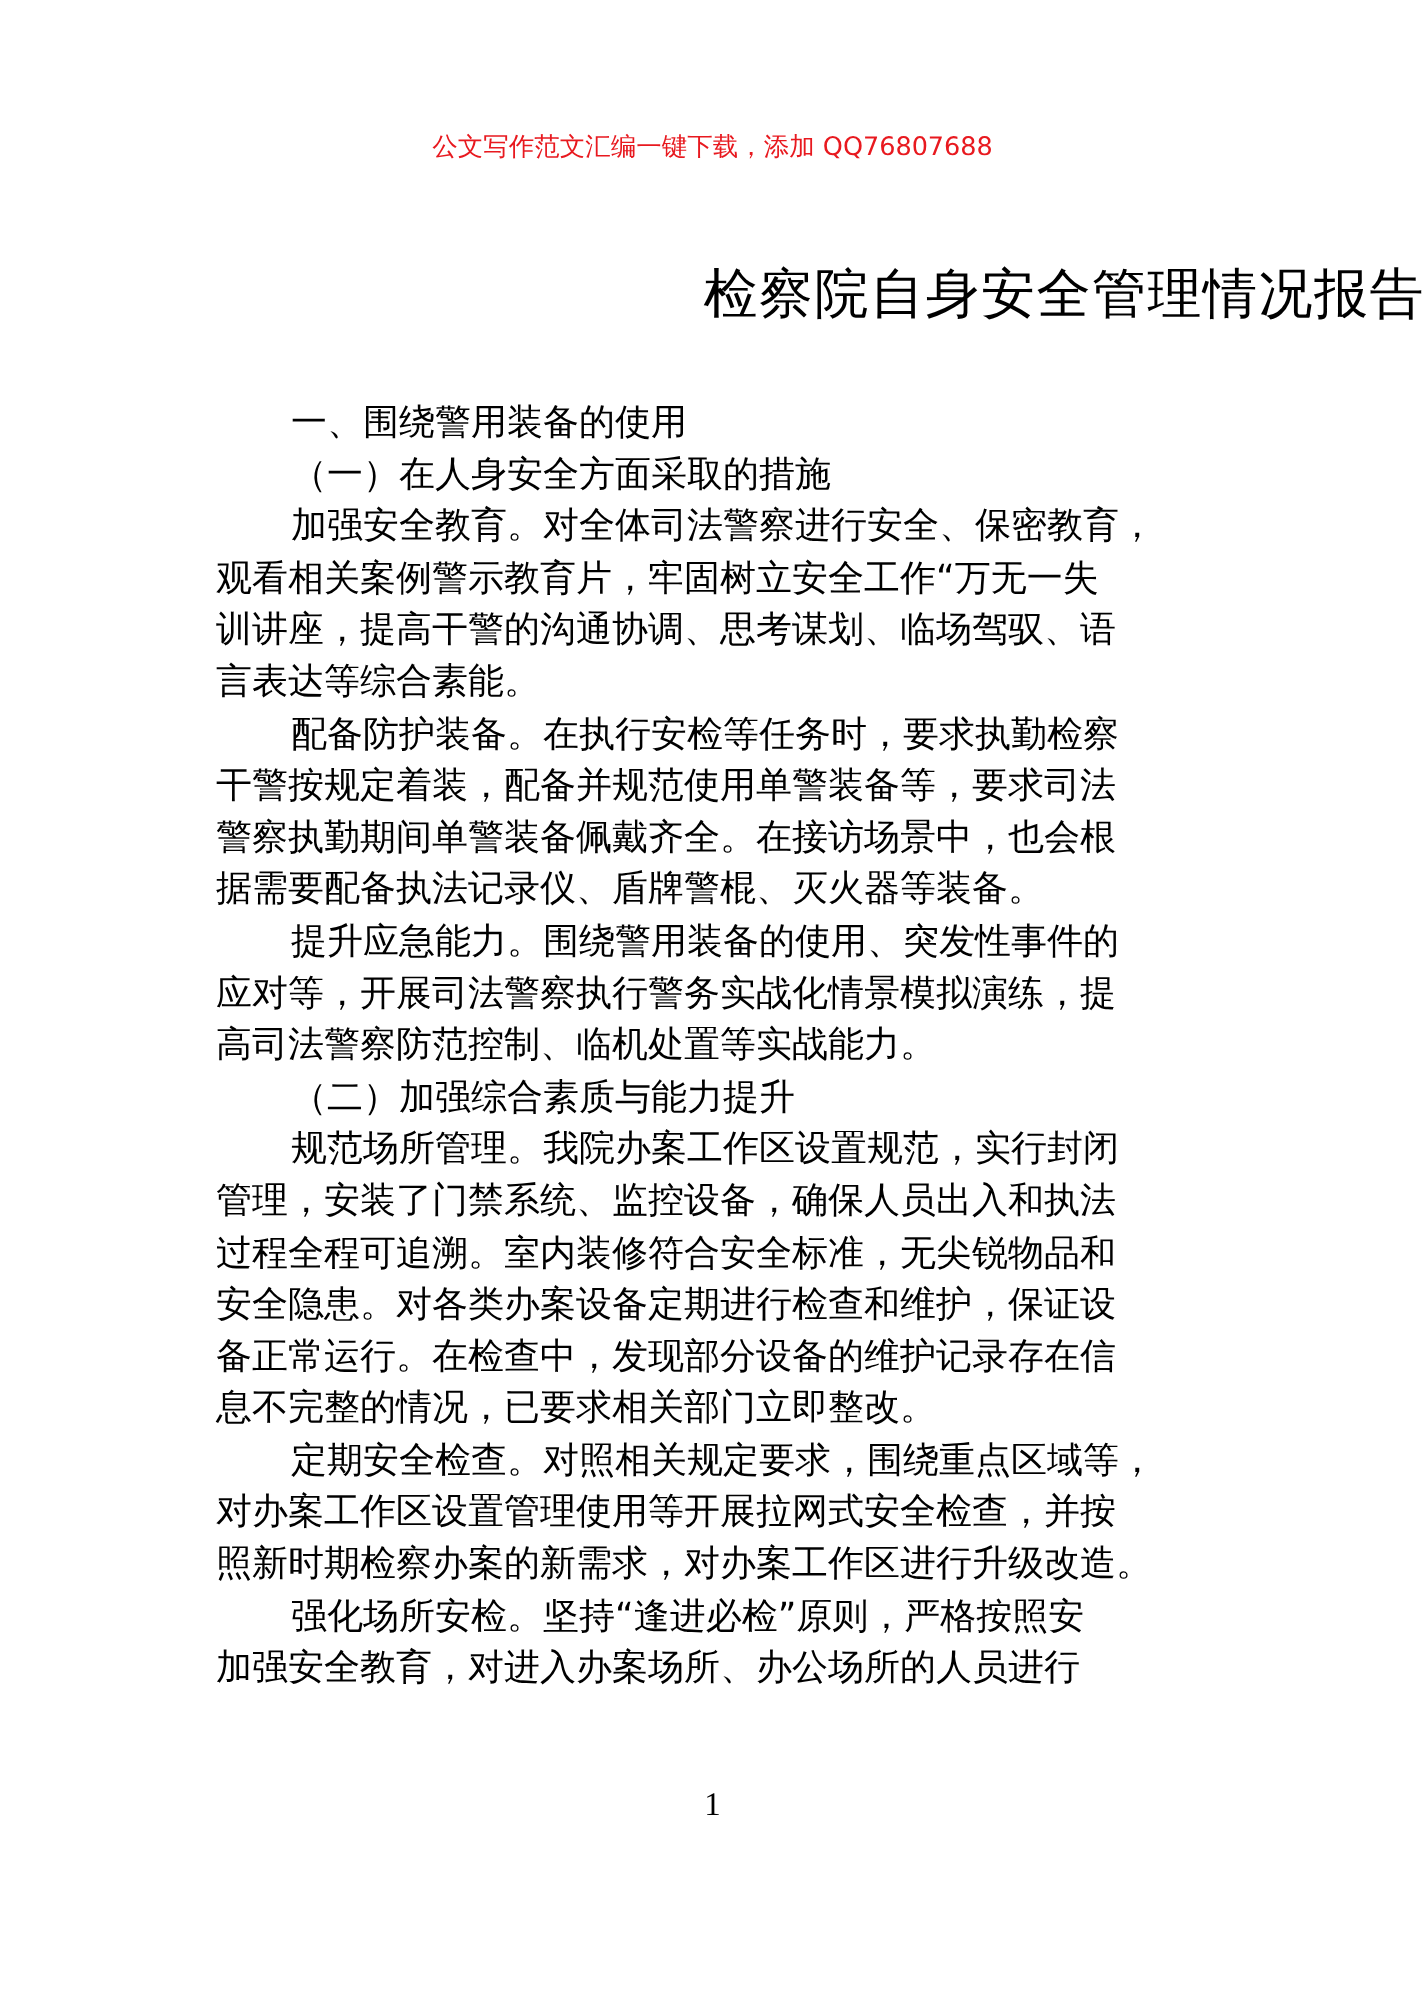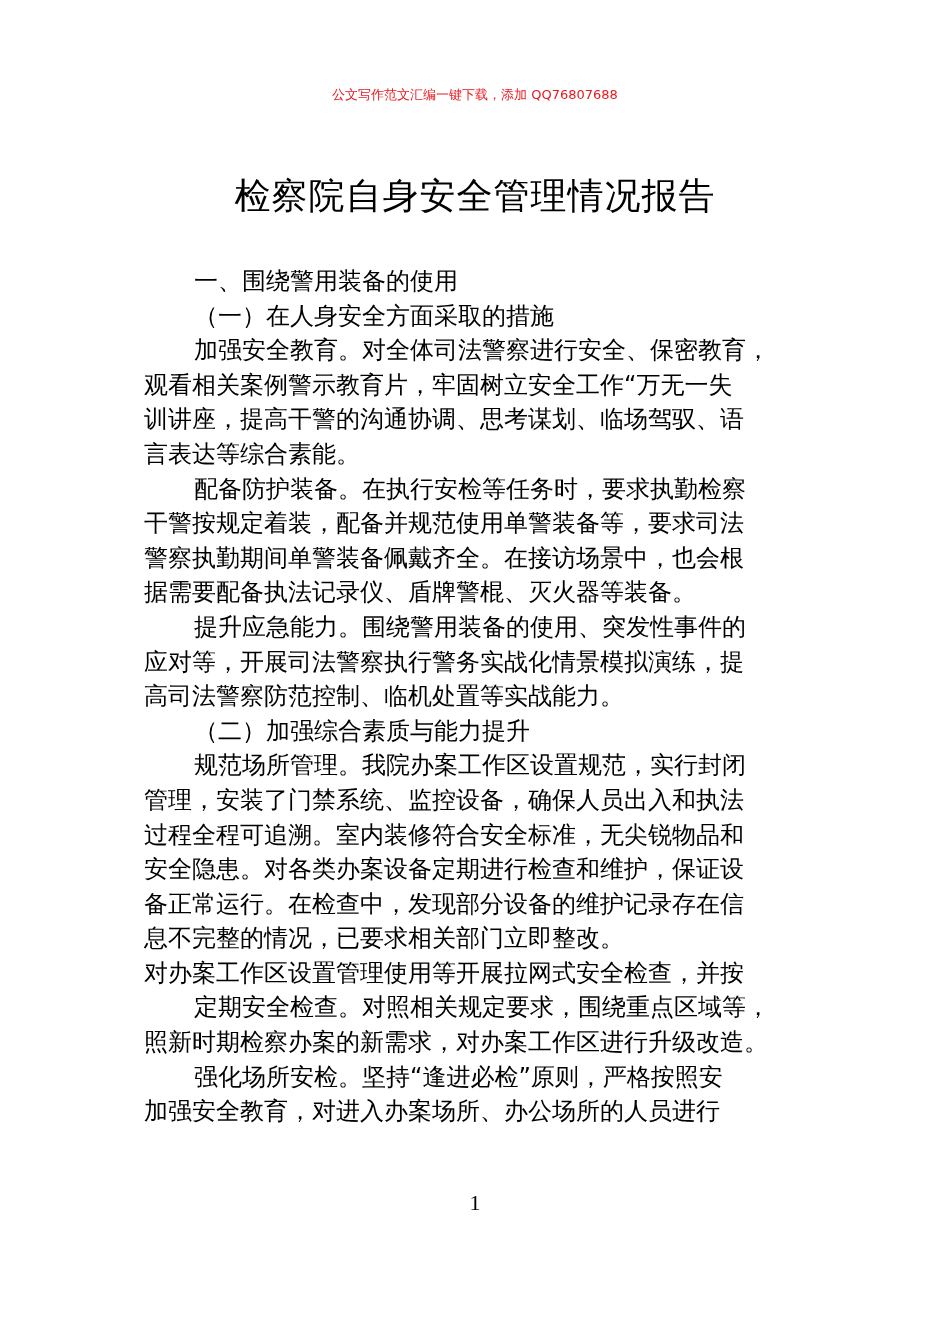--- a/index.html
+++ b/index.html
@@ -3,21 +3,21 @@
 <meta charset="utf-8">
 <style>
   html, body { margin: 0; padding: 0; background: #ffffff; }
   body {
     width: 950px; height: 1344px; position: relative; overflow: hidden;
     font-family: "DejaVu Sans", "Liberation Sans", sans-serif;
     color: #000000;
   }
   .header-note {
     position: absolute; top: 86px; left: 0; width: 950px;
-    text-align: center; font-size: 13px; color: #e8191f; letter-spacing: 0px;
+    text-align: center; font-size: 17px; color: #e8191f; letter-spacing: 0px;
   }
   .doc-title {
     position: absolute; top: 172px; left: 0; width: 950px;
     text-align: center; font-size: 36px; font-weight: normal; letter-spacing: 1px;
   }
   .body-text {
     position: absolute; top: 264px; left: 144px; width: 680px;
     font-size: 24px; line-height: 34.6px;
   }
   .line { white-space: nowrap; height: 34.6px; }
@@ -25,21 +25,21 @@
   .page-number {
     position: absolute; top: 1190px; left: 0; width: 950px; text-align: center;
     font-family: "Liberation Serif", "DejaVu Serif", serif; font-size: 22px;
   }
 </style>
 </head>
 <body>
 
 <div class="header-note">公文写作范文汇编一键下载，添加 QQ76807688</div>
 
-<h1 class="doc-title" style="margin:0;">检察院自身安全管理情况报告</h1>
+<h1 class="doc-title" style="margin:0;text-align:right;">检察院自身安全管理情况报告</h1>
 
 <div class="body-text">
   <div class="line indent">一、围绕警用装备的使用</div>
   <div class="line indent">（一）在人身安全方面采取的措施</div>
   <div class="line indent">加强安全教育。对全体司法警察进行安全、保密教育，</div>
   <div class="line">观看相关案例警示教育片，牢固树立安全工作“万无一失</div>
   <div class="line">训讲座，提高干警的沟通协调、思考谋划、临场驾驭、语</div>
   <div class="line">言表达等综合素能。</div>
   <div class="line indent">配备防护装备。在执行安检等任务时，要求执勤检察</div>
   <div class="line">干警按规定着装，配备并规范使用单警装备等，要求司法</div>
@@ -48,20 +48,20 @@
   <div class="line indent">提升应急能力。围绕警用装备的使用、突发性事件的</div>
   <div class="line">应对等，开展司法警察执行警务实战化情景模拟演练，提</div>
   <div class="line">高司法警察防范控制、临机处置等实战能力。</div>
   <div class="line indent">（二）加强综合素质与能力提升</div>
   <div class="line indent">规范场所管理。我院办案工作区设置规范，实行封闭</div>
   <div class="line">管理，安装了门禁系统、监控设备，确保人员出入和执法</div>
   <div class="line">过程全程可追溯。室内装修符合安全标准，无尖锐物品和</div>
   <div class="line">安全隐患。对各类办案设备定期进行检查和维护，保证设</div>
   <div class="line">备正常运行。在检查中，发现部分设备的维护记录存在信</div>
   <div class="line">息不完整的情况，已要求相关部门立即整改。</div>
+  <div class="line indent">定期安全检查。对照相关规定要求，围绕重点区域等，</div>
   <div class="line">对办案工作区设置管理使用等开展拉网式安全检查，并按</div>
-  <div class="line indent">定期安全检查。对照相关规定要求，围绕重点区域等，</div>
   <div class="line">照新时期检察办案的新需求，对办案工作区进行升级改造。</div>
   <div class="line indent">强化场所安检。坚持“逢进必检”原则，严格按照安</div>
   <div class="line">加强安全教育，对进入办案场所、办公场所的人员进行</div>
 </div>
 
 <div class="page-number">1</div>
 
 </body></html>

